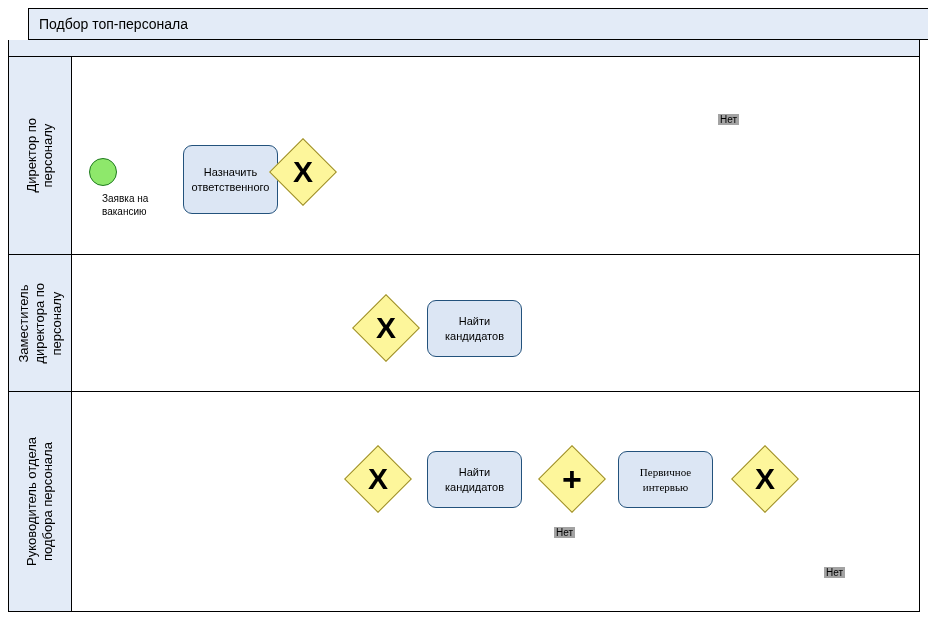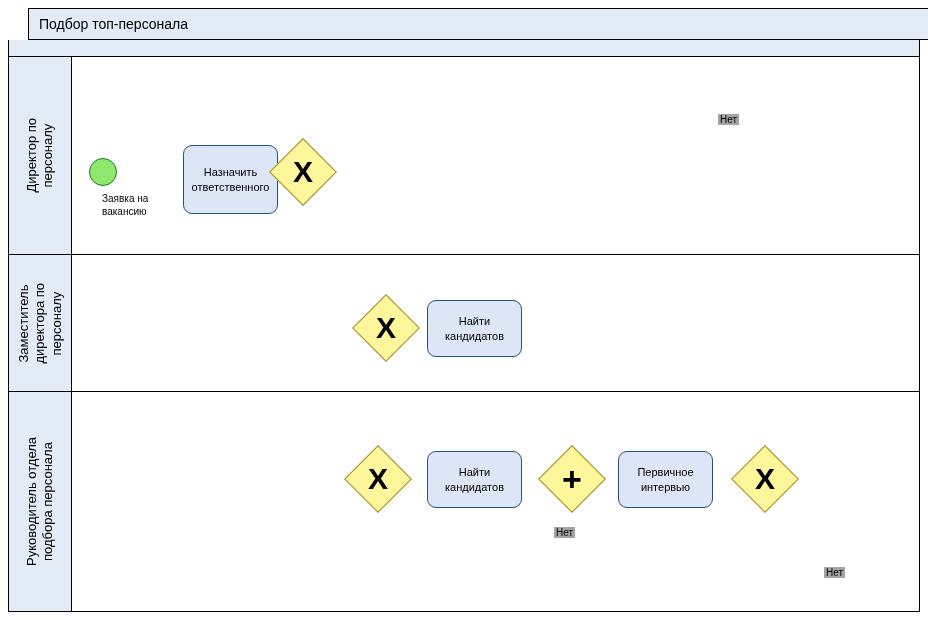--- a/index.html
+++ b/index.html
@@ -189,21 +189,21 @@
 
   <div class="task" style="left:135px;top:145px;width:95px;height:69px;margin-left:48px;">Назначить
 ответственного</div>
 
   <div class="task" style="left:427px;top:300px;width:95px;height:57px;">Найти
 кандидатов</div>
 
   <div class="task" style="left:427px;top:451px;width:95px;height:57px;">Найти
 кандидатов</div>
 
-  <div class="task" style="left:618px;top:451px;width:95px;height:57px;">Первичное
+  <div class="task" style="left:618px;top:451px;width:95px;height:57px;font-family:Liberation Serif, serif;">Первичное
 интервью</div>
 
   <div style="position:absolute;left:279px;top:148px;width:48px;height:48px;">
     <div class="gateway"></div>
     <div class="gateway-glyph">X</div>
   </div>
 
   <div style="position:absolute;left:362px;top:304px;width:48px;height:48px;">
     <div class="gateway"></div>
     <div class="gateway-glyph">X</div>

